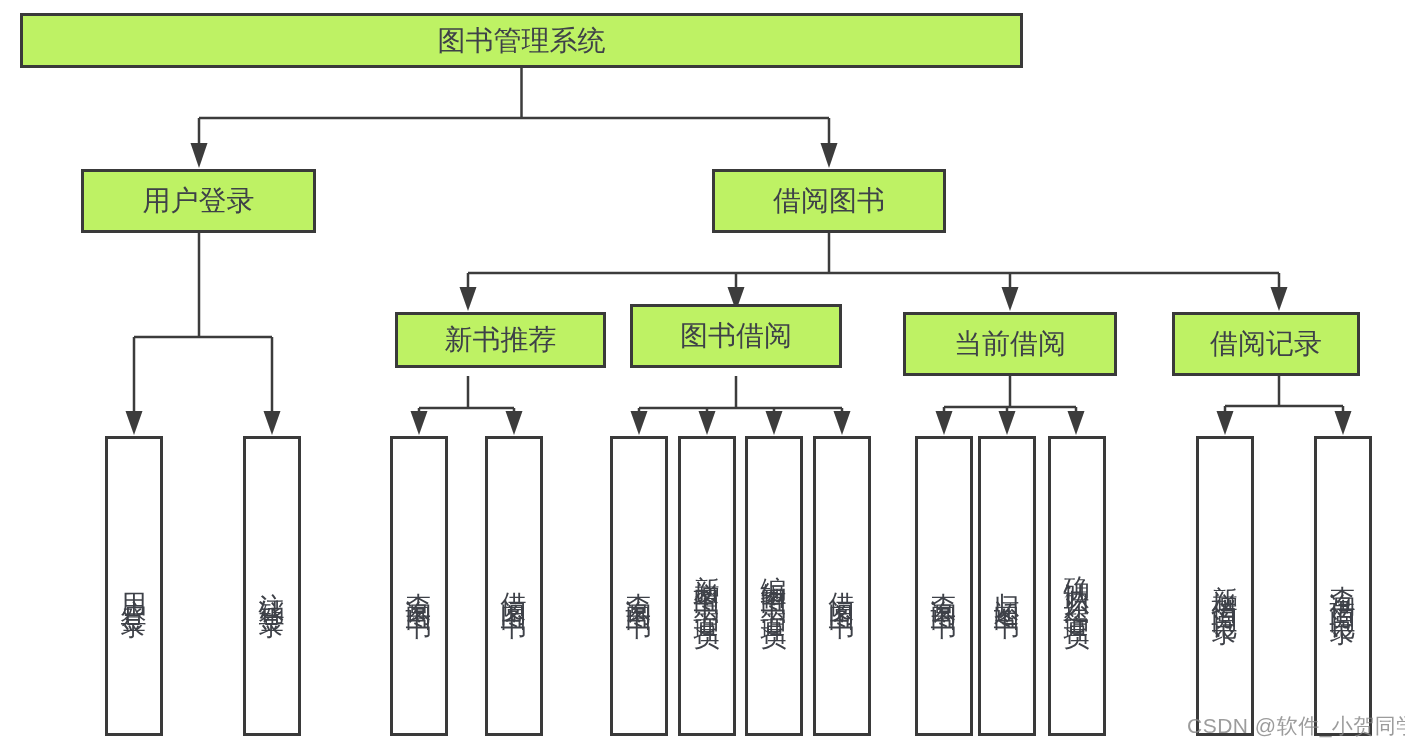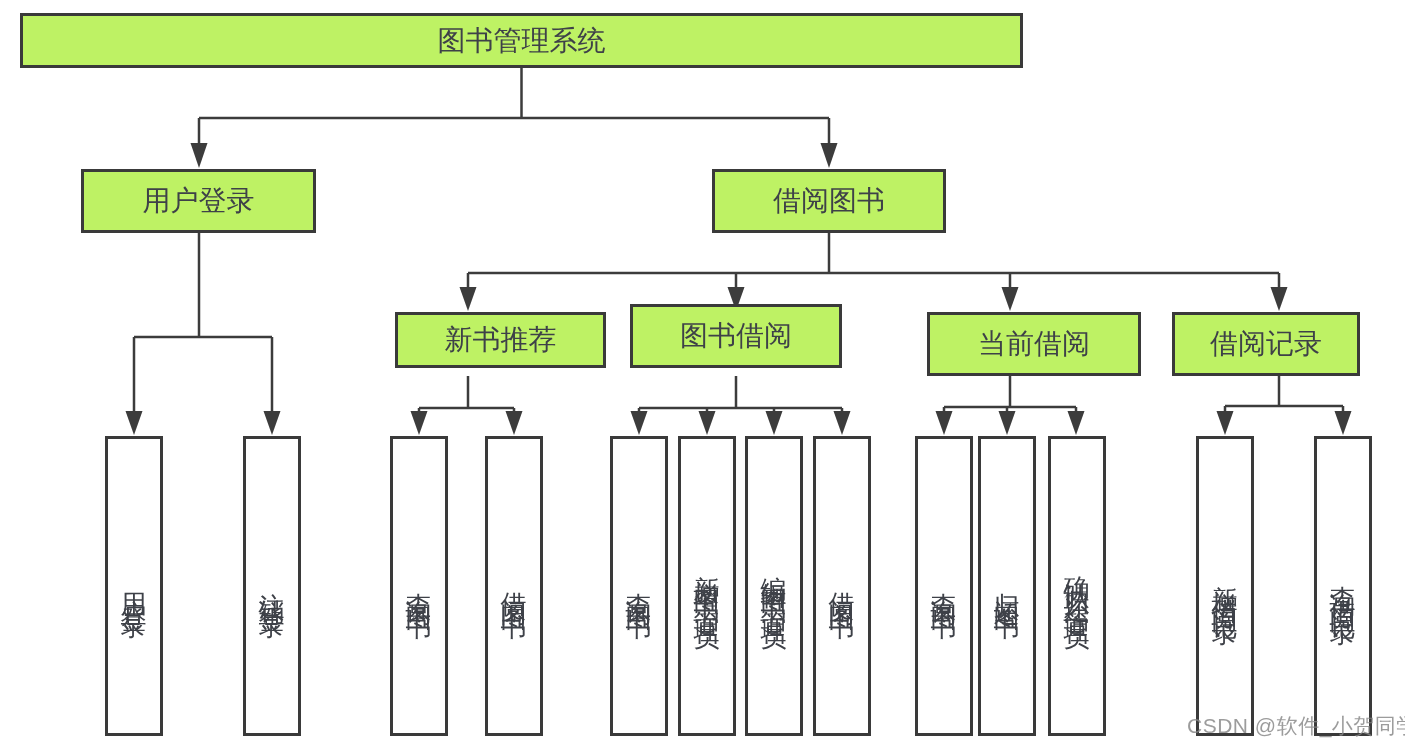--- a/index.html
+++ b/index.html
@@ -67,21 +67,21 @@
     <path class="a" d="M1343 435 l-8.5 -24 h17 z"></path>
   </svg>
 
   <div class="node" style="left:20px;top:13px;width:1003px;height:55px;">图书管理系统</div>
 
   <div class="node" style="left:81px;top:169px;width:235px;height:64px;">用户登录</div>
   <div class="node" style="left:712px;top:169px;width:234px;height:64px;">借阅图书</div>
 
   <div class="node" style="left:363px;top:312px;width:211px;height:56px;margin-left:32px;">新书推荐</div>
   <div class="node" style="left:630px;top:304px;width:212px;height:64px;">图书借阅</div>
-  <div class="node" style="left:903px;top:312px;width:214px;height:64px;margin-left:24px;">当前借阅</div>
+  <div class="node" style="left:903px;top:312px;width:214px;height:64px;">当前借阅</div>
   <div class="node" style="left:1172px;top:312px;width:188px;height:64px;">借阅记录</div>
 
   <div class="leaf" style="left:105px;">用户登录</div>
   <div class="leaf" style="left:243px;">注销登录</div>
 
   <div class="leaf" style="left:390px;">查询图书</div>
   <div class="leaf" style="left:485px;">借阅图书</div>
 
   <div class="leaf" style="left:610px;">查询图书</div>
   <div class="leaf" style="left:678px;">新增图书（管理员）</div>

